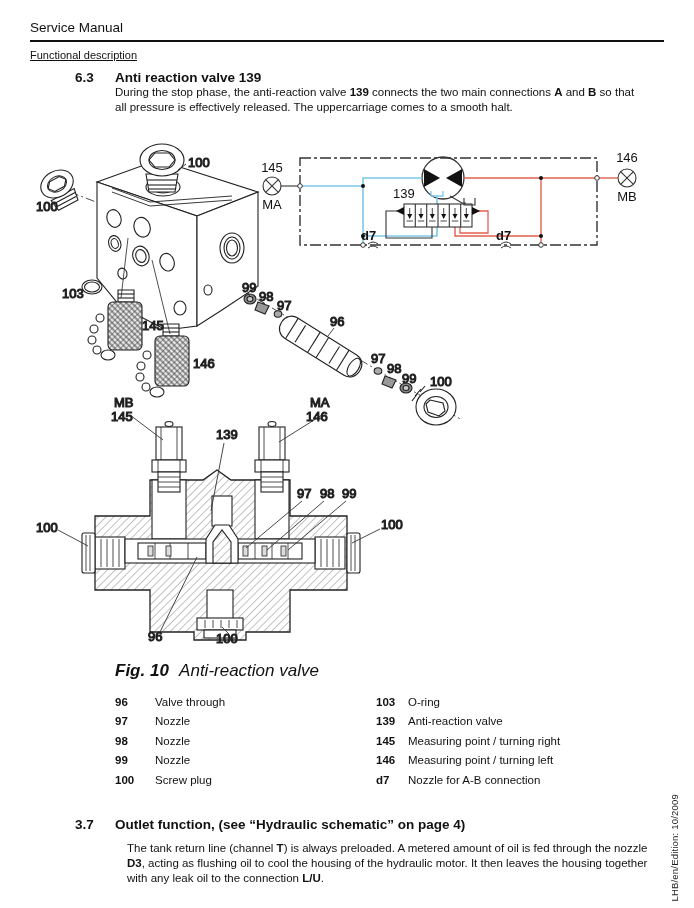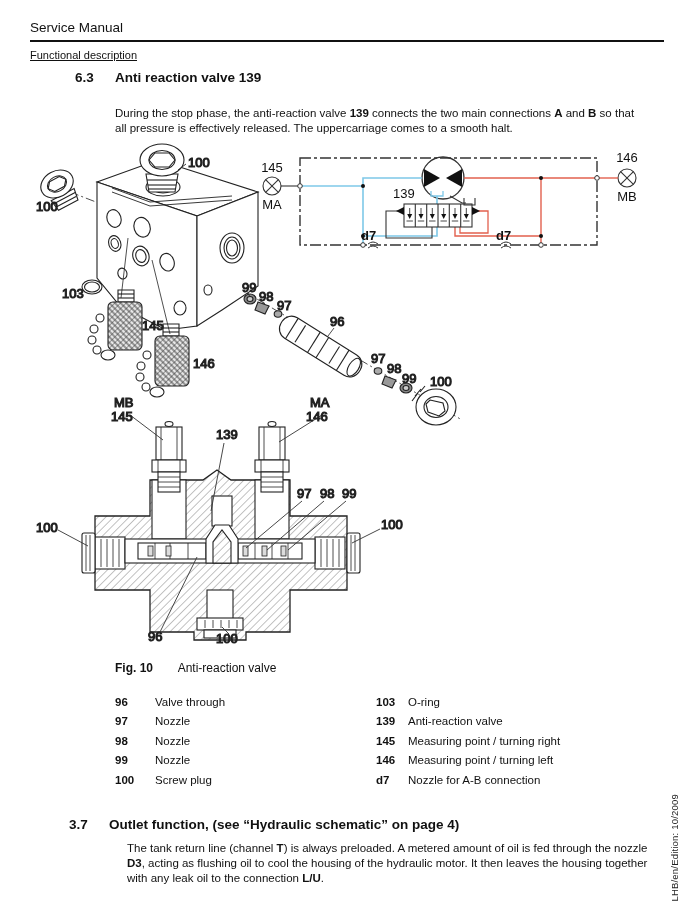--- a/index.html
+++ b/index.html
@@ -7,25 +7,25 @@
     width:694px;height:908px;position:relative;background:#ffffff;
     font-family:"Liberation Sans",sans-serif;color:#111;overflow:hidden;
   }
   .hdr{position:absolute;left:30px;right:30px;top:20px;display:flex;
        justify-content:space-between;font-size:13.5px;}
   .rule{position:absolute;left:30px;right:30px;top:40px;border-top:2px solid #111;}
   .subtitle{position:absolute;left:30px;top:49px;font-size:11px;text-decoration:underline;}
   .sec{position:absolute;display:flex;font-weight:bold;font-size:13.5px;}
   .sec .num{width:40px;flex:0 0 40px;}
   #sec36{left:75px;top:70px;}
-  #sec37{left:69px;top:817px;width:570px;align-items:center;}
+  #sec37{left:75px;top:817px;width:570px;align-items:center;}
   .para{position:absolute;left:115px;width:532px;font-size:11.5px;line-height:15px;}
-  #para36{top:106px;}
+  #para36{top:85px;}
   #para37{top:841px;margin-left:12px;}
-  .caption{position:absolute;left:115px;top:661px;font-size:12px;}
+  .caption{position:absolute;left:115px;top:661px;font-size:17px;font-style:italic;}
   .caption .fig{font-weight:bold;display:inline-block;width:60px;}
   .plist{position:absolute;top:696px;font-size:11.5px;}
   .plist .prow{display:flex;height:19.4px;align-items:flex-start;}
   #plist-left{left:115px;width:250px;}
   #plist-left .pnum{width:40px;flex:0 0 40px;font-weight:bold;}
   #plist-right{left:376px;width:280px;}
   #plist-right .pnum{width:32px;flex:0 0 32px;font-weight:bold;}
   .edition{position:absolute;right:14px;bottom:6px;font-size:9.5px;color:#222;
            writing-mode:vertical-rl;transform:rotate(180deg);white-space:nowrap;letter-spacing:.2px;}
   .fig-svg{position:absolute;left:0;top:140px;}

